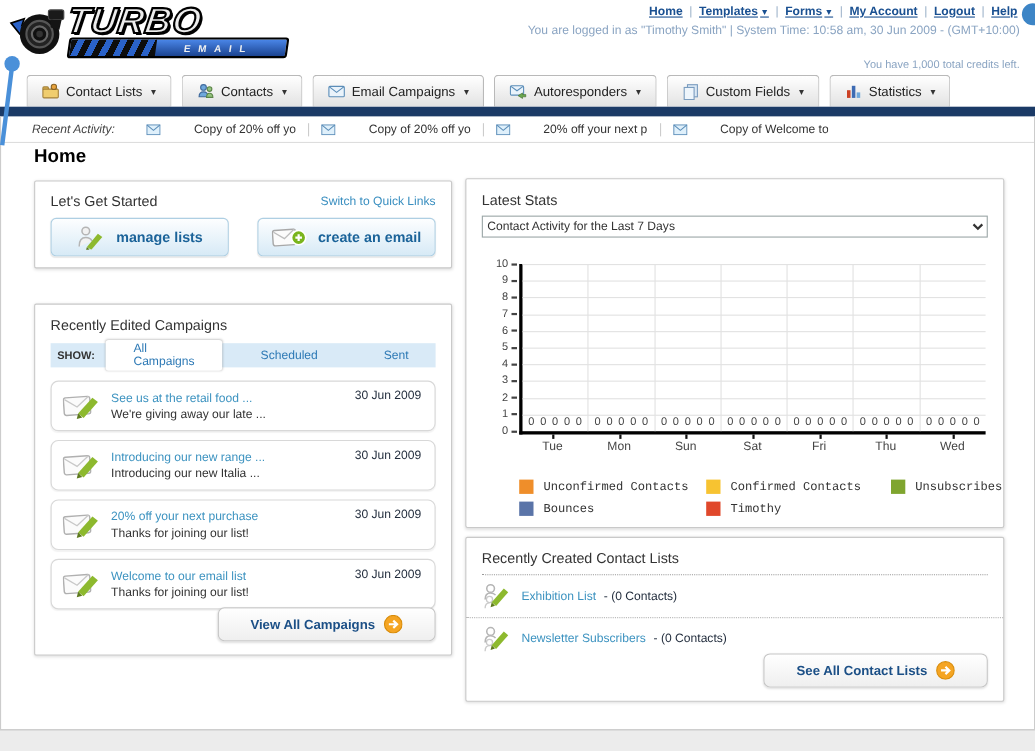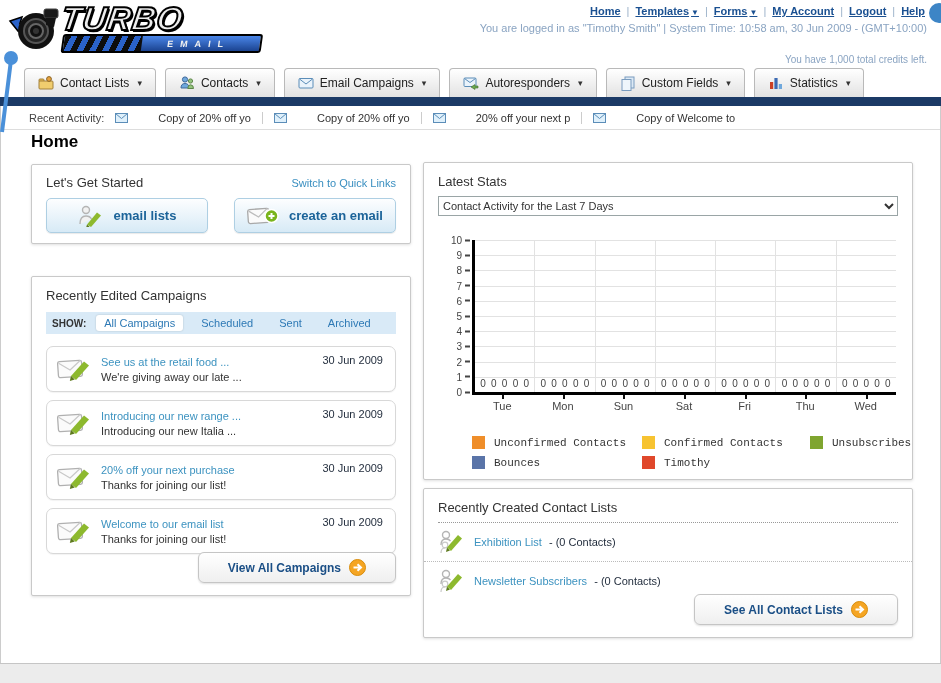--- a/index.html
+++ b/index.html
@@ -40,21 +40,21 @@
   .navy-bar{position:absolute;top:97px;left:0;right:0;height:9px;background:#1b3a66;}
 
   
   .content{position:absolute;top:106px;left:0;right:0;bottom:19px;background:#fff;
       border-left:1px solid #ccc;border-right:1px solid #ccc;border-bottom:1px solid #bbb;}
   .footer{position:absolute;bottom:0;left:0;right:0;height:19px;background:#ececec;border-top:1px solid #c5c5c5;}
 
   
   .activity-bar{position:absolute;top:0;left:0;right:0;height:23px;display:flex;align-items:center;
       padding-left:28px;font-size:11px;color:#444;border-bottom:1px solid #ddd;}
-  .activity-label{}
+  .activity-label{margin-right:18px;font-style:italic;}
   .activity-item{display:flex;align-items:center;gap:6px;padding:0 11px;color:#333;cursor:pointer;}
   .activity-item + .activity-item{border-left:1px solid #ccc;}
   .activity-text{white-space:nowrap;overflow:hidden;max-width:116px;margin-left:24px;}
 
   .page-title{position:absolute;top:26px;left:30px;margin:0;font-size:17px;font-weight:bold;color:#000;}
 
   
   .panel{position:absolute;background:#fff;border:1px solid #c9c9c9;border-radius:2px;
       box-shadow:0 1px 3px rgba(0,0,0,0.13);}
   .panel-title{padding:11px 14px 7px;font-size:13px;color:#333;}
@@ -65,21 +65,21 @@
   .gs-switch{font-size:11px;color:#3a8fc0;cursor:pointer;}
   .gs-buttons{display:flex;gap:26px;padding:0 14px;}
   .gs-btn{flex:1;height:35px;display:flex;align-items:center;justify-content:center;gap:10px;
       background:linear-gradient(#fdfeff,#d7eaf6);border:1px solid #aecfe3;border-radius:5px;
       font-size:13px;font-weight:bold;color:#1b6399;cursor:pointer;box-shadow:0 1px 1px rgba(0,0,0,0.09);}
 
   #panel-campaigns{left:30px;top:170px;width:378px;height:318px;}
   .show-bar{margin:2px 14px 0;height:22px;background:#d9eaf7;display:flex;align-items:center;
       gap:10px;padding:0 6px;}
   .show-label{font-size:10px;font-weight:bold;color:#333;}
-  .show-tab{font-size:11px;color:#2d79b5;cursor:pointer;padding:2px 8px;border-radius:3px;}
+  .show-tab{font-size:11px;color:#2d79b5;cursor:pointer;padding:2px 25px;border-radius:3px;}
   .show-tab.active{background:#fff;box-shadow:0 0 2px rgba(0,0,0,0.2);}
   .campaign-list{padding:12px 14px 0;display:flex;flex-direction:column;gap:8px;}
   .campaign-card{position:relative;height:44px;border:1px solid #d8d8d8;border-radius:7px;background:#fff;
       display:flex;align-items:center;padding:0 10px;gap:10px;cursor:pointer;box-shadow:0 1px 1px rgba(0,0,0,0.05);}
   .campaign-title{font-size:11px;color:#3d93c0;}
   .campaign-sub{font-size:11px;color:#333;margin-top:3px;}
   .campaign-date{position:absolute;top:7px;right:12px;font-size:11px;color:#1f2a3a;}
   .view-all{position:absolute;bottom:12px;right:14px;}
   .pill-btn{display:flex;align-items:center;gap:8px;padding:6px 29px;
       background:linear-gradient(#ffffff,#efefef);border:1px solid #c5c5c5;border-radius:6px;
@@ -256,21 +256,21 @@
         <a class="gs-switch">Switch to Quick Links</a>
       </div>
       <div class="gs-buttons">
         <button class="gs-btn">
           <svg width="26" height="22" viewBox="0 0 26 22">
             <circle cx="8" cy="5" r="3.5" fill="#f2f2f2" stroke="#b5b5b5" stroke-width="1.4"></circle>
             <path d="M2 19 Q2 11 8 11 Q12 11 13.5 14" fill="#f2f2f2" stroke="#b5b5b5" stroke-width="1.4"></path>
             <path d="M9 19.5 L19 7.5 L23 10.5 L13 22 Z" fill="#8db92e"></path>
             <path d="M9 19.5 L8 23 L11.5 21.8 Z" fill="#5e7a1e"></path>
           </svg>
-          <span>email lists</span>
+          <span>manage lists</span>
         </button>
         <button class="gs-btn">
           <svg width="32" height="22" viewBox="0 0 32 22">
             <rect x="1" y="4" width="21" height="14" rx="2" fill="#fbfbfb" stroke="#a8a8a8" stroke-width="1.3" transform="rotate(-4 11 11)"></rect>
             <path d="M2 5.5 L11.5 12 L21 3.8" fill="none" stroke="#bdbdbd" stroke-width="1.2" transform="rotate(-4 11 11)"></path>
             <circle cx="24.5" cy="11" r="6.5" fill="#7ab51d" stroke="#fff" stroke-width="1.5"></circle>
             <path d="M21.5 11 H27.5 M24.5 8 V14" stroke="#fff" stroke-width="2"></path>
           </svg>
           <span>create an email</span>
         </button>

